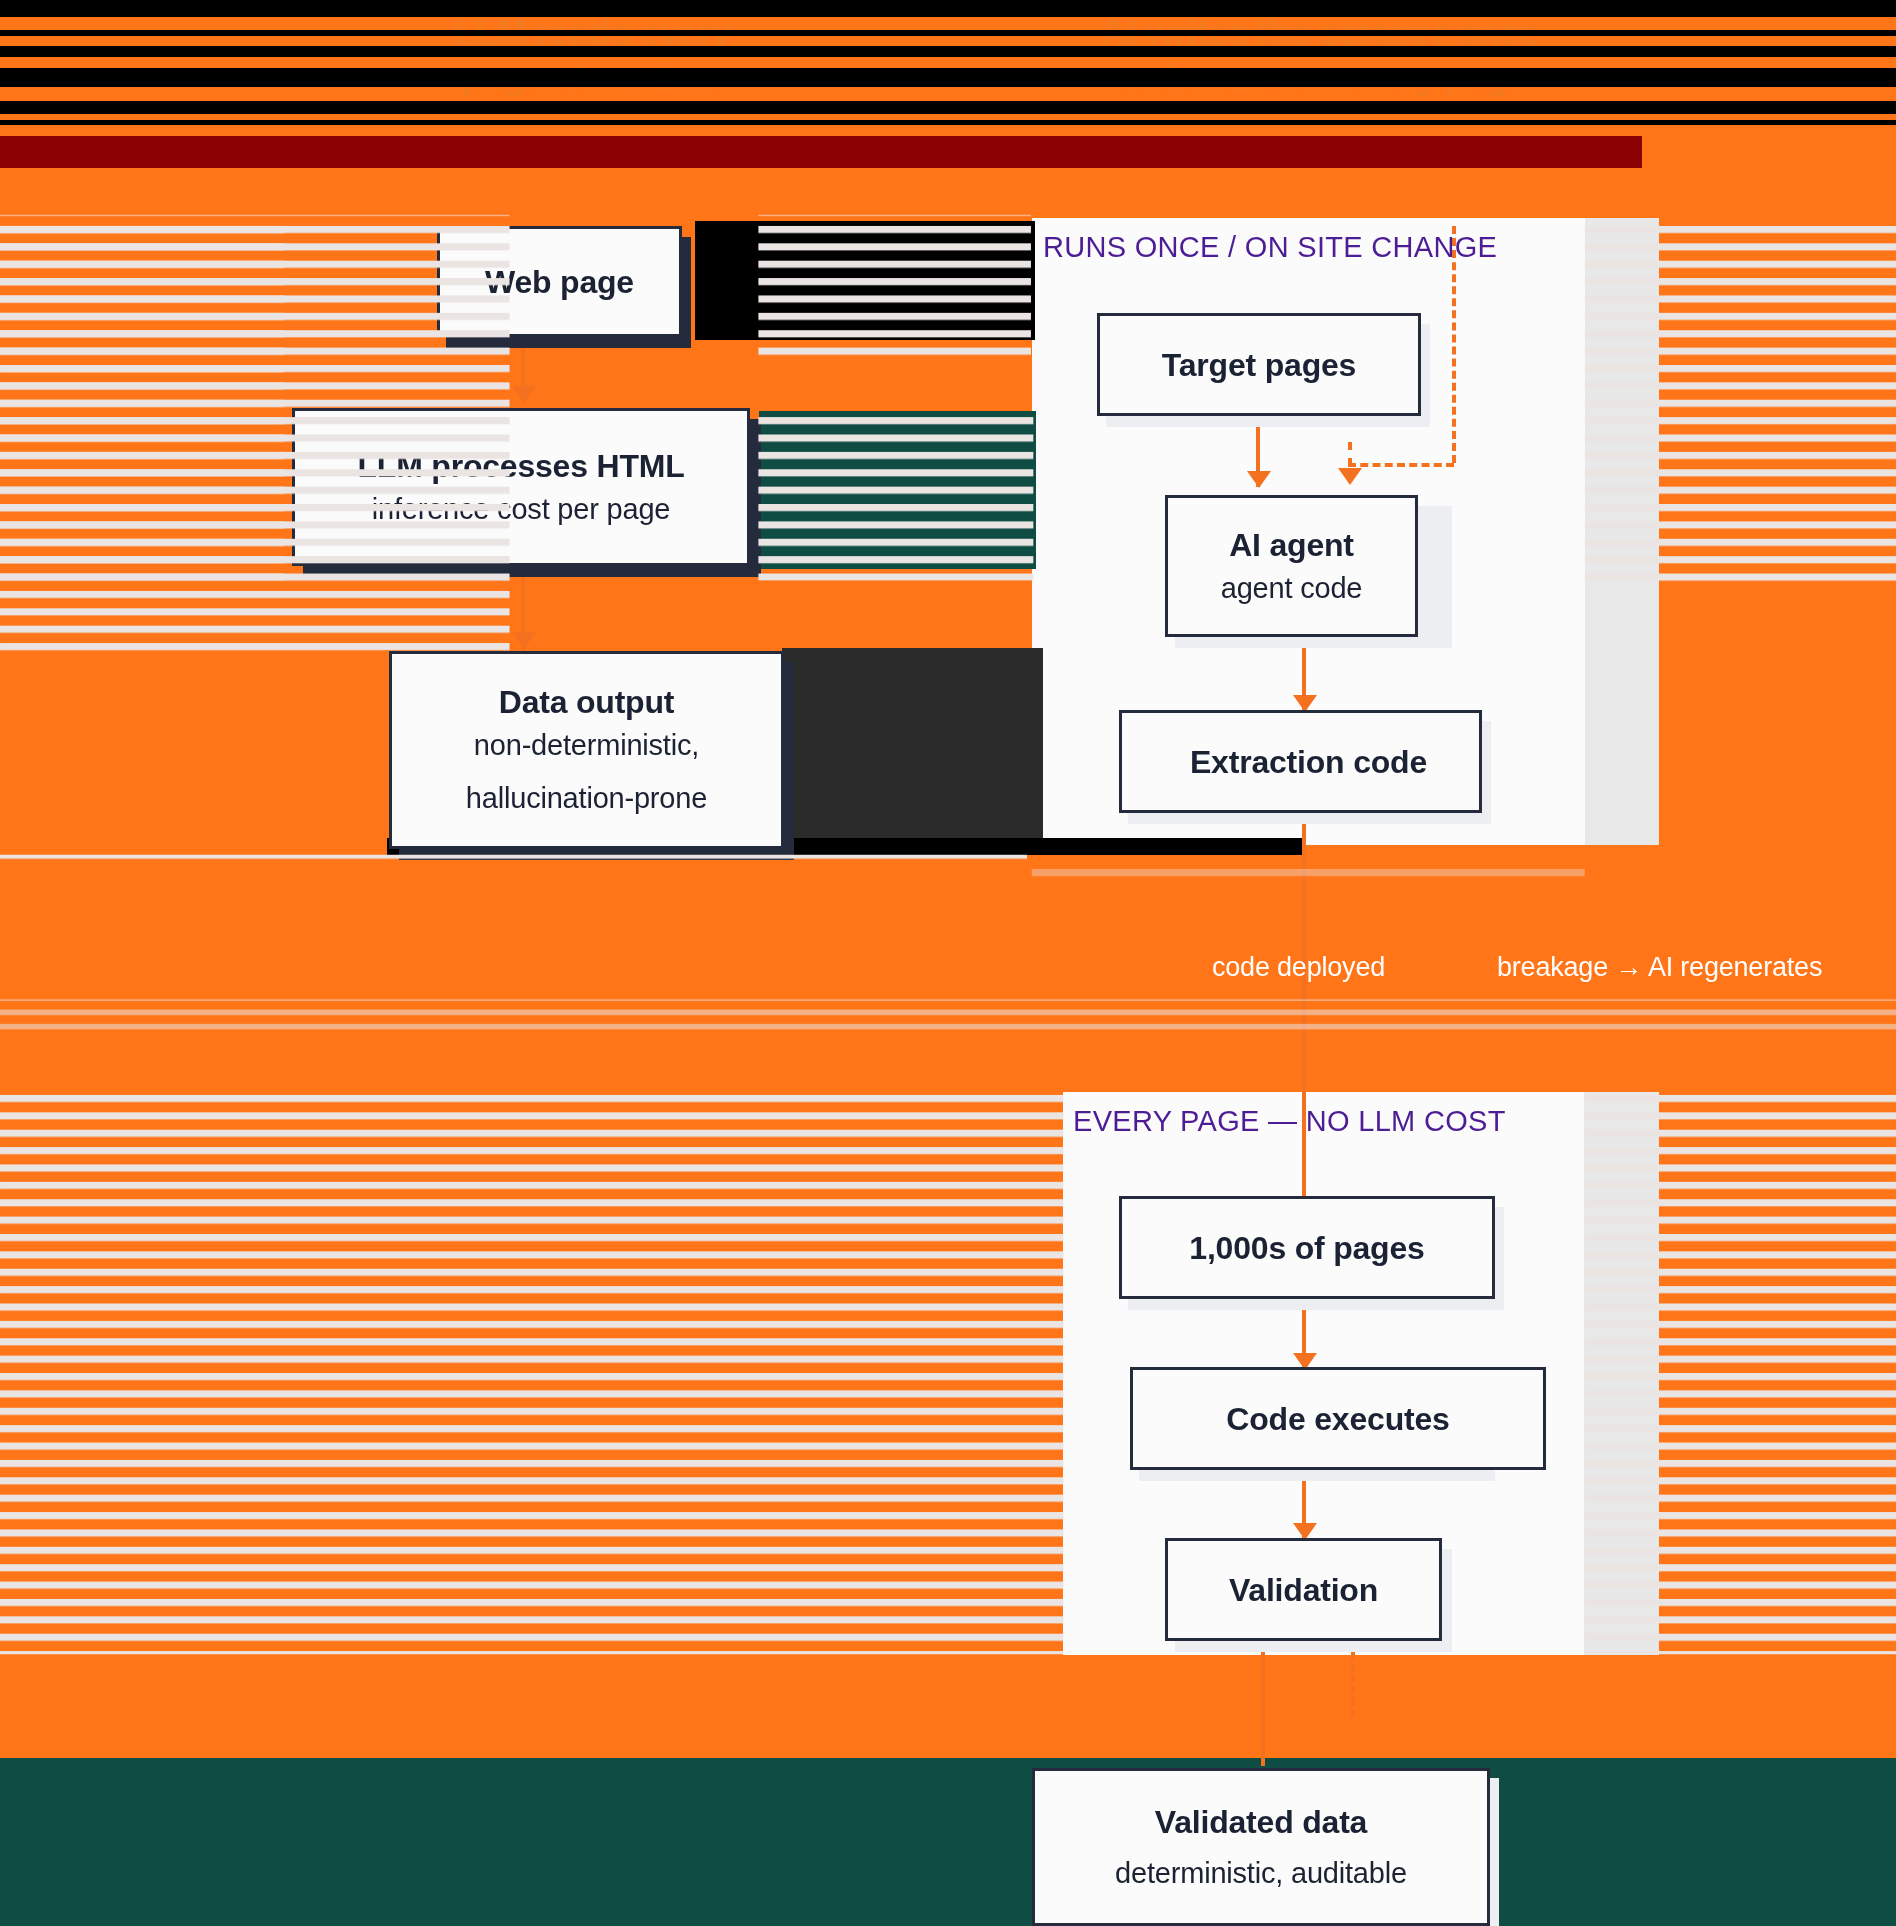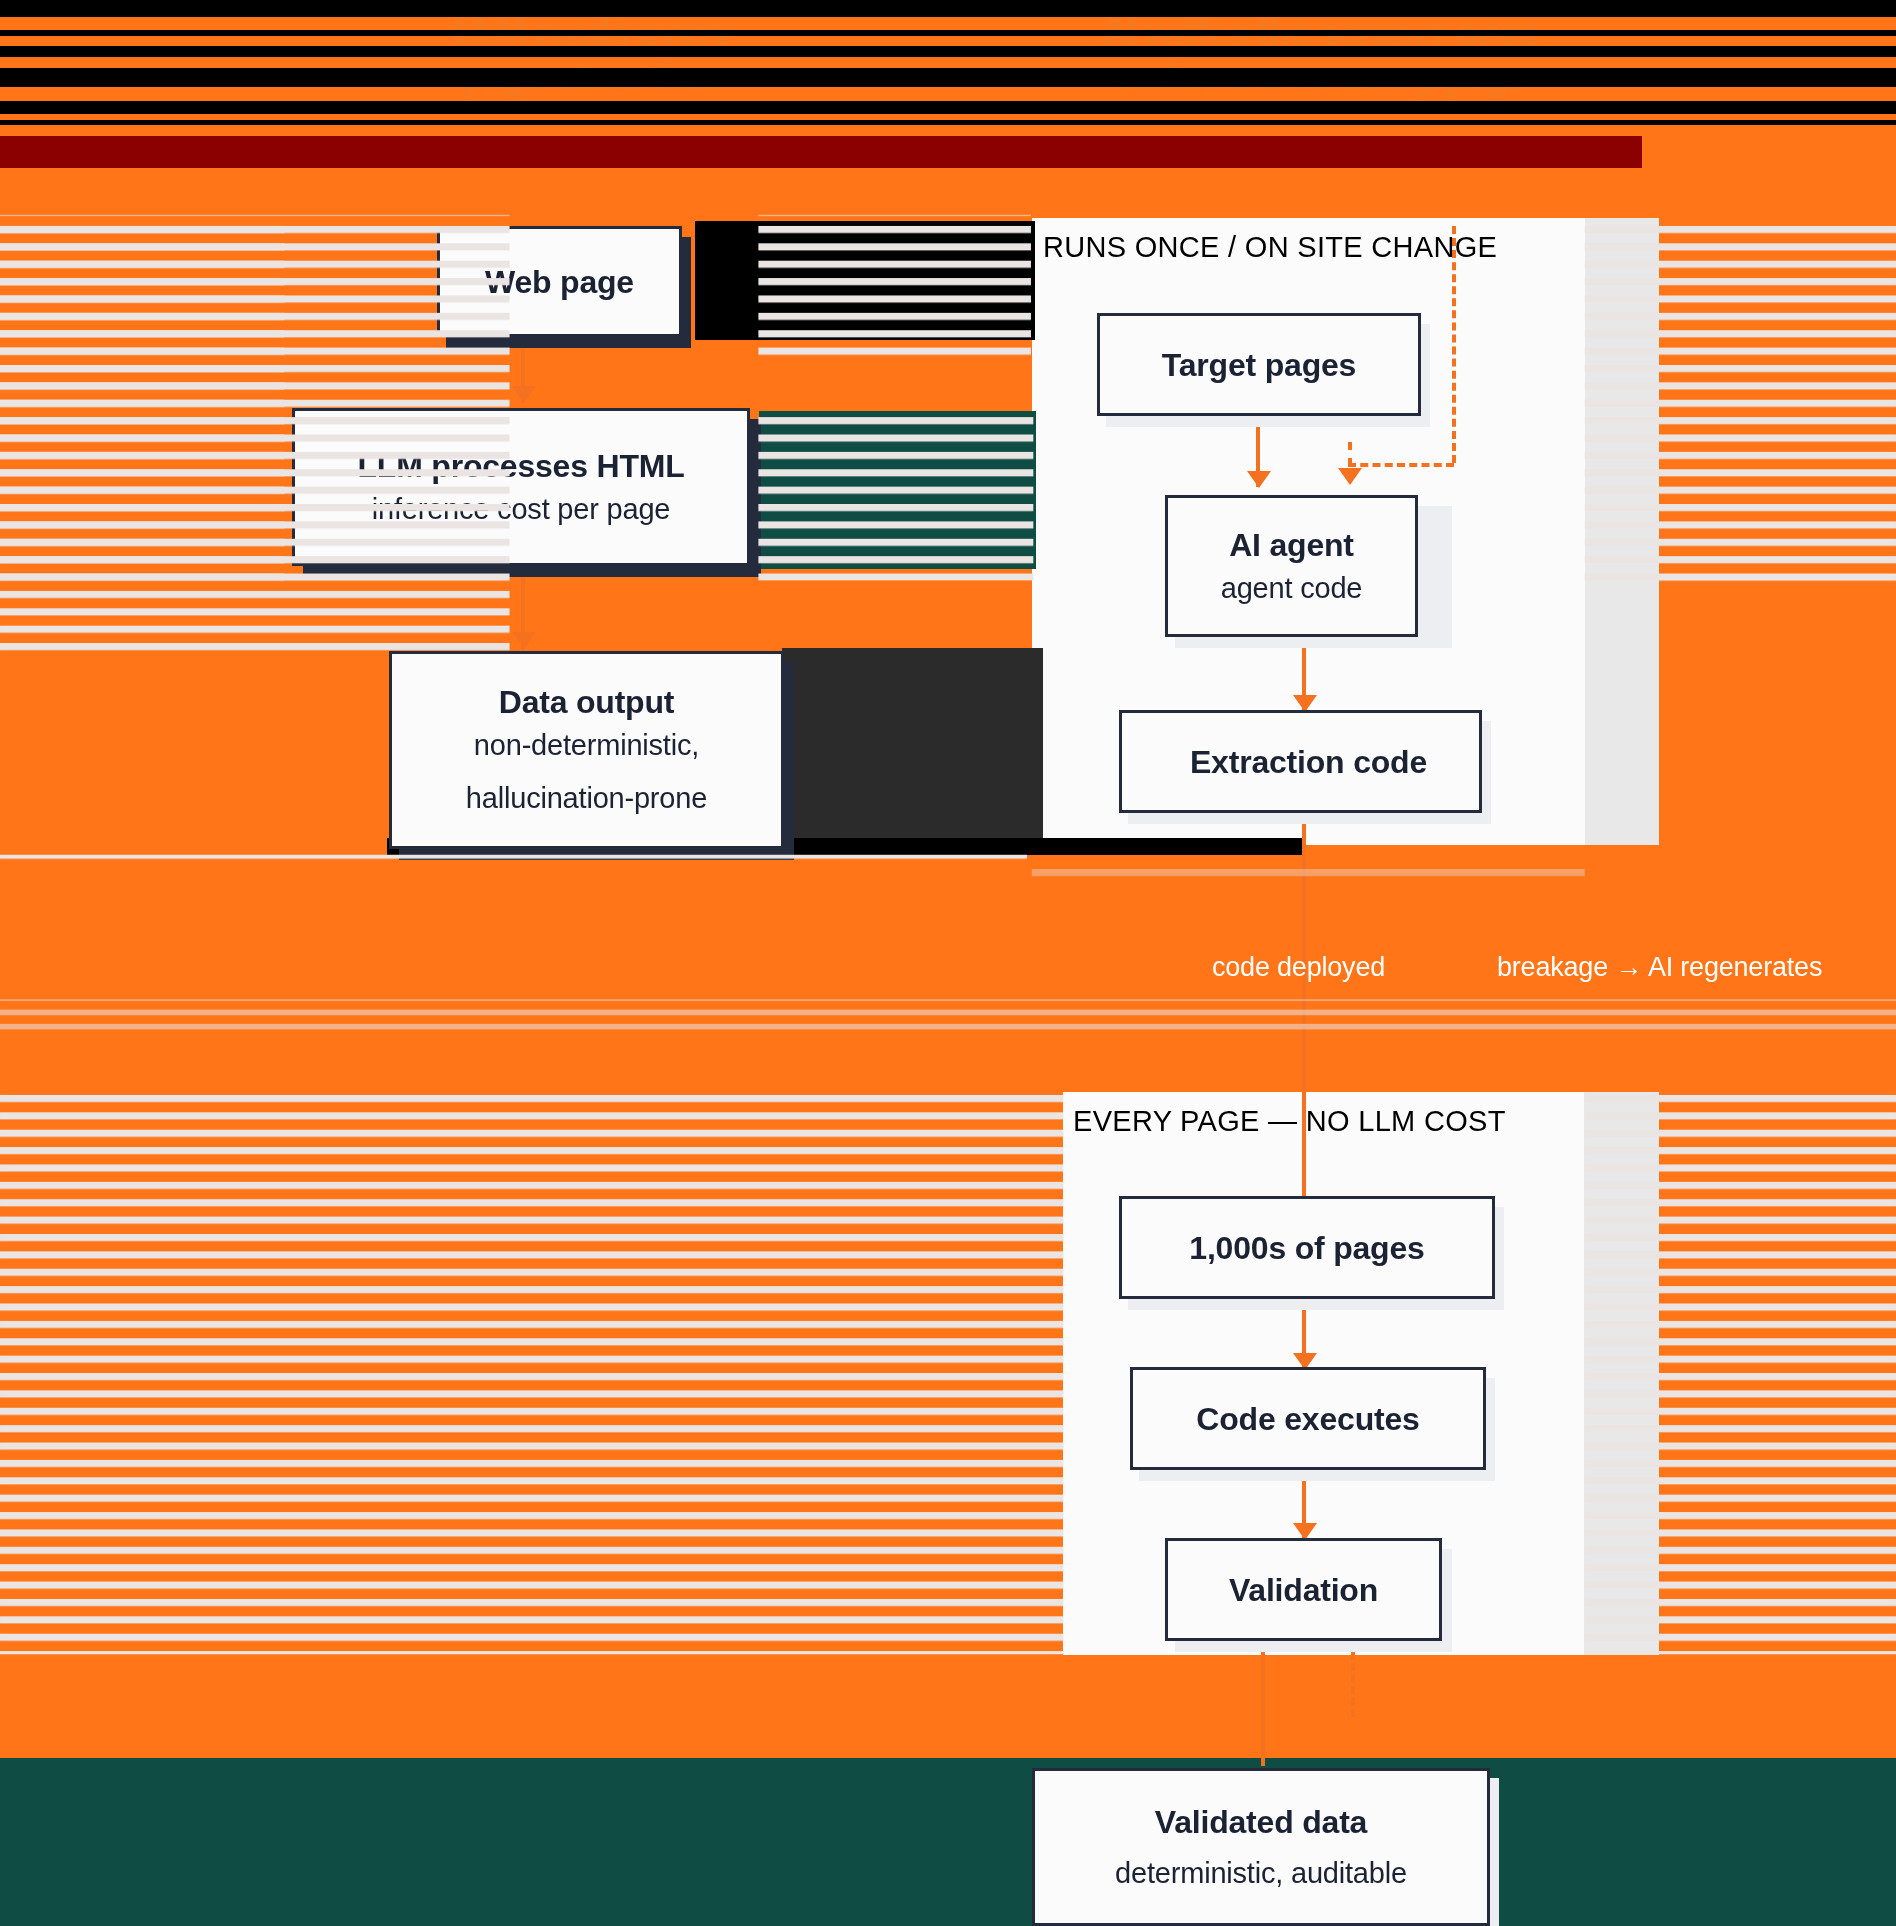--- a/index.html
+++ b/index.html
@@ -63,21 +63,21 @@
   }
   .panel-shadow {
     position: absolute;
     background: #E8E8E8;
     z-index: 9;
   }
   .panel-label {
     position: absolute;
     font-size: 29px;
     font-weight: 400;
-    color: #000000;
+    color: #4c1d95;
     letter-spacing: 0.3px;
     white-space: nowrap;
     z-index: 22;
   }
 
   
   .node {
     position: absolute;
     background: #FBFBFB;
     border: 3.2px solid #242B3D;
@@ -255,21 +255,21 @@
 
 <div class="node-shadow" style="left:1128px;top:1207px;width:376px;height:103px;"></div>
 <div class="node" style="left:1119px;top:1196px;width:376px;height:103px;">
   <div class="t1">1,000s of pages</div>
 </div>
 
 <div class="vline" style="left:1302px;top:1299px;height:71px;"></div>
 <div class="arrowhead" style="left:1293px;top:1353px;"></div>
 
 <div class="node-shadow" style="left:1139px;top:1378px;width:356px;height:103px;"></div>
-<div class="node" style="left:1130px;top:1367px;width:356px;height:103px;">
+<div class="node" style="left:1130px;top:1367px;width:416px;height:103px;">
   <div class="t1">Code executes</div>
 </div>
 
 <div class="vline" style="left:1302px;top:1470px;height:71px;"></div>
 <div class="arrowhead" style="left:1293px;top:1523px;"></div>
 
 <div class="node-shadow" style="left:1175px;top:1549px;width:277px;height:103px;"></div>
 <div class="node" style="left:1165px;top:1538px;width:277px;height:103px;">
   <div class="t1">Validation</div>
 </div>

